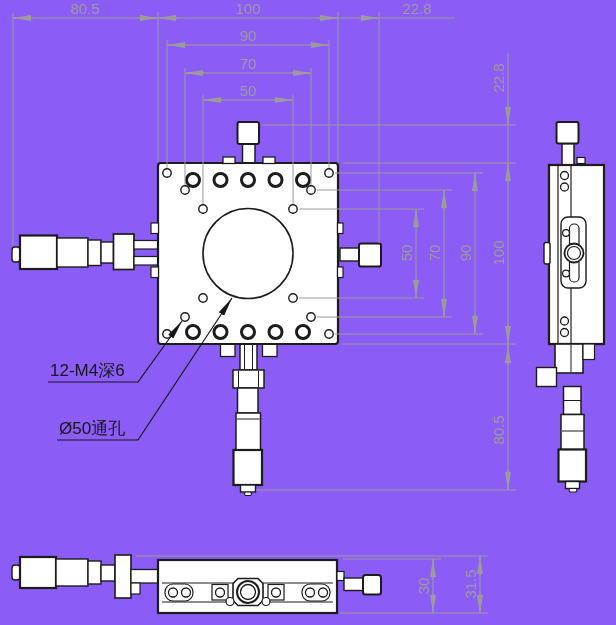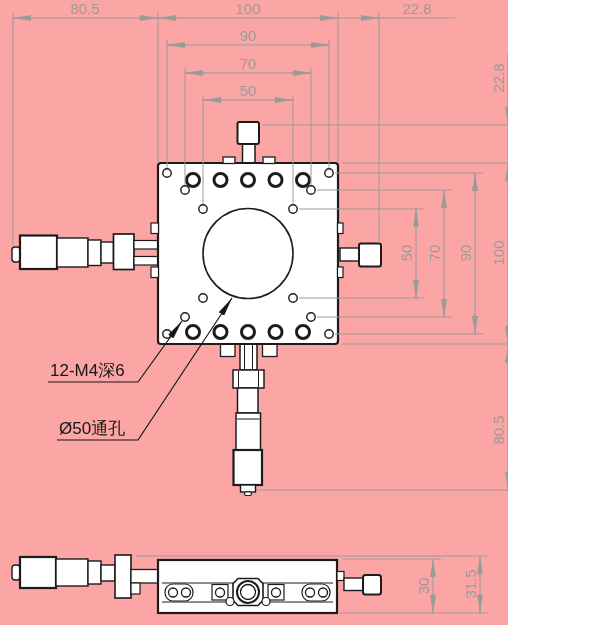--- a/index.html
+++ b/index.html
@@ -1,16 +1,16 @@
 <!DOCTYPE html>
 <html><head>
 <meta charset="utf-8">
 <style>
   html,body{margin:0;padding:0;background:#fff;}
-  .canvas{position:relative;width:508px;height:625px;background:#fca5a5;overflow:hidden;}
+  .canvas{position:relative;width:616px;height:625px;background:#8b5cf6;overflow:hidden;}
   svg{display:block;}
   svg text{font-family:"Liberation Sans",sans-serif;}
   .dtxt{fill:#9b9b9b;font-size:15px;stroke:none;}
   .ltxt{fill:#161616;font-size:17px;stroke:none;}
   .dims line,.dims path{stroke:#9b9b9b;stroke-width:1;fill:none;}
   .geo rect,.geo circle,.geo path,.geo line,.geo polygon{stroke:#1c1c1c;fill:#ffffff;}
   .geo line{fill:none;}
   .leaders polyline{stroke:#161616;stroke-width:1.2;fill:none;}
 </style>
 </head>

